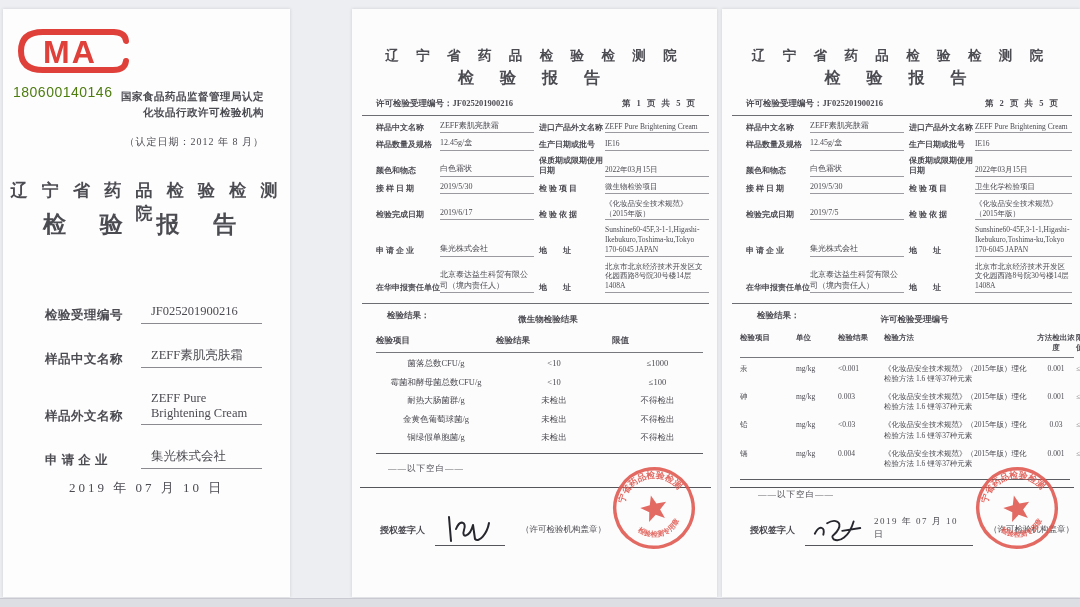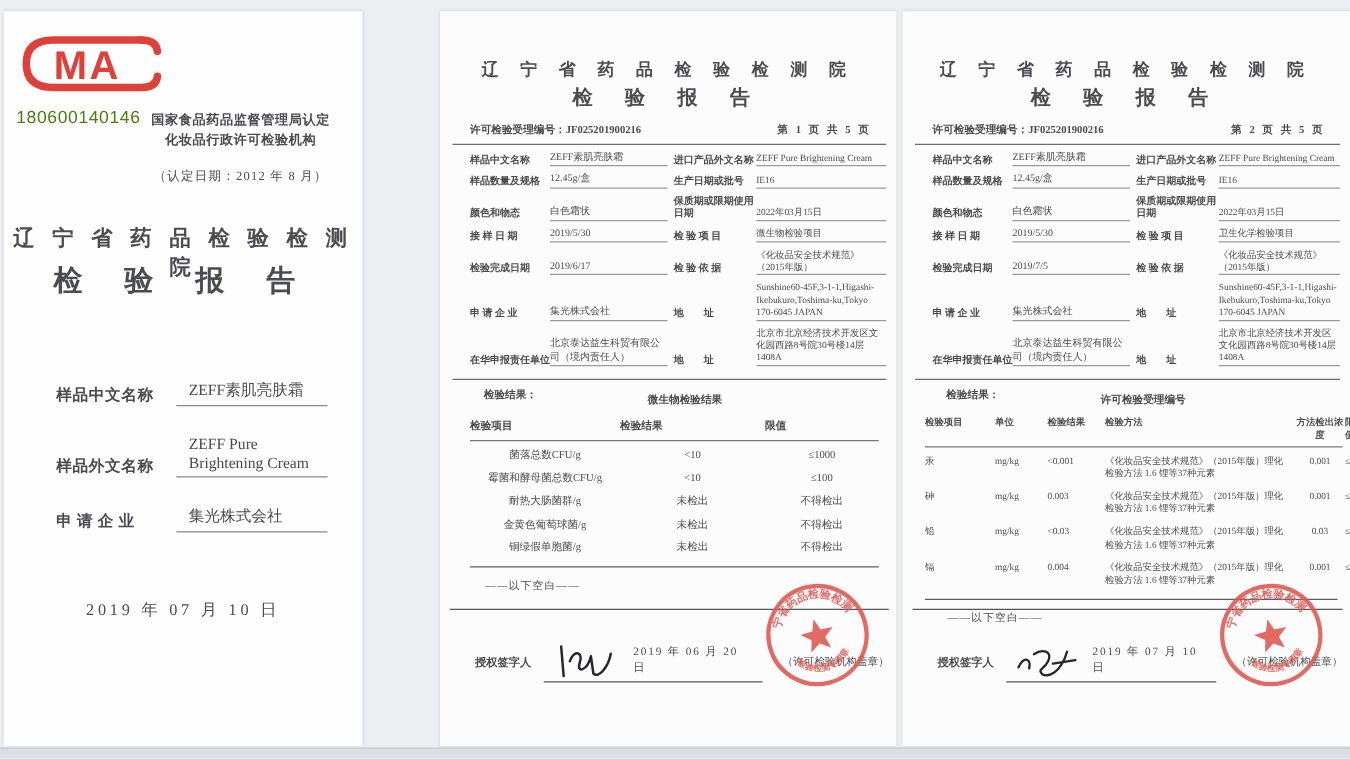--- a/index.html
+++ b/index.html
@@ -7,21 +7,21 @@
           font-family:"Liberation Serif","DejaVu Serif",serif;color:#4b4b52;}
   .page{position:absolute;top:9px;height:588px;background:#fcfcfc;box-shadow:0 0 3px rgba(60,60,80,.18);}
   .p1{left:3px;width:287px;background:#fdfdfd;}
   .p2{left:352px;width:365px;}
   .p3{left:722px;width:358px;}
   .bottom-bar{position:absolute;left:0;bottom:0;width:1080px;height:8px;background:#dddde4;border-top:1px solid #c9c9d2;}
 
   
   .cma{position:absolute;top:16px;left:10px;}
   .cma-num{font-family:"Liberation Sans",sans-serif;font-size:14px;color:#4d7c0f;letter-spacing:.5px;margin-top:1px;}
-  .accred{position:absolute;top:80px;right:26px;text-align:center;font-size:10.5px;font-weight:bold;line-height:1.55;letter-spacing:.5px;}
+  .accred{position:absolute;top:80px;right:26px;text-align:right;font-size:10.5px;font-weight:bold;line-height:1.55;letter-spacing:.5px;}
   .accred-date{font-weight:normal;font-size:10px;margin-top:12px;letter-spacing:1px;}
   .inst1{position:absolute;top:170px;left:0;width:100%;text-align:center;font-size:17px;font-weight:bold;letter-spacing:5px;}
   .rpt1{position:absolute;top:200px;left:0;width:100%;text-align:center;font-size:23px;font-weight:bold;letter-spacing:14px;}
   .fields{position:absolute;top:295px;left:42px;right:28px;}
   .crow{display:flex;align-items:flex-end;margin-bottom:23px;}
   .clabel{flex:none;width:96px;font-size:12.5px;font-weight:bold;letter-spacing:.5px;}
   .cvalue{flex:1;border-bottom:1px solid #8a8a90;font-size:12.5px;padding:0 0 3px 10px;min-height:16px;}
   .cover-date{position:absolute;top:470px;left:0;width:100%;text-align:center;font-size:13px;letter-spacing:3px;}
 
   
@@ -87,20 +87,24 @@
     </div>
     <div class="accred">
       <div>国家食品药品监督管理局认定</div>
       <div>化妆品行政许可检验机构</div>
       <div class="accred-date">（认定日期：2012 年 8 月）</div>
     </div>
     <div class="inst1">辽 宁 省 药 品 检 验 检 测 院</div>
     <div class="rpt1">检 验 报 告</div>
     <div class="fields">
       <div class="crow">
+        <span class="clabel">检验受理编号</span>
+        <span class="cvalue">JF025201900216</span>
+      </div>
+      <div class="crow">
         <span class="clabel">样品中文名称</span>
         <span class="cvalue">ZEFF素肌亮肤霜</span>
       </div>
       <div class="crow">
         <span class="clabel">样品外文名称</span>
         <span class="cvalue">ZEFF Pure Brightening Cream</span>
       </div>
       <div class="crow">
         <span class="clabel">申 请 企 业</span>
         <span class="cvalue">集光株式会社</span>
@@ -202,21 +206,20 @@
     <div class="blank-note">——以下空白——</div>
 
     <div class="sig">
       <div class="sig-rule"></div>
       <div class="sig-row">
         <span class="sig-label">授权签字人</span>
         <span class="sig-box">
           <svg width="58" height="30" viewBox="0 0 58 30">
             <path d="M8,3 L10,27 M15,15 C19,5 26,8 23,16 C20,25 29,23 32,11 L34,25 C38,29 46,20 48,9" fill="none" stroke="#26262e" stroke-width="2" stroke-linecap="round" stroke-linejoin="round"></path>
           </svg>
-          <span class="sig-date">2019 年 06 月 20 日</span>
         </span>
         <span class="stamp-note">（许可检验机构盖章）</span>
       </div>
       <svg class="stamp" viewBox="0 0 80 80">
         <defs>
           <path id="arc2t" d="M13.7,30.4 A28,28 0 0 1 66.3,30.4"></path>
           <path id="arc2b" d="M17.2,52 A25,25 0 0 0 62.8,52"></path>
         </defs>
         <circle cx="40" cy="40" r="36.5" fill="none" stroke="#e0564e" stroke-width="3.2"></circle>
         <polygon points="40,28 43.2,36.6 52.4,37 45.2,42.7 47.6,51.5 40,46.5 32.4,51.5 34.8,42.7 27.6,37 36.8,36.6" fill="#e0564e"></polygon>

